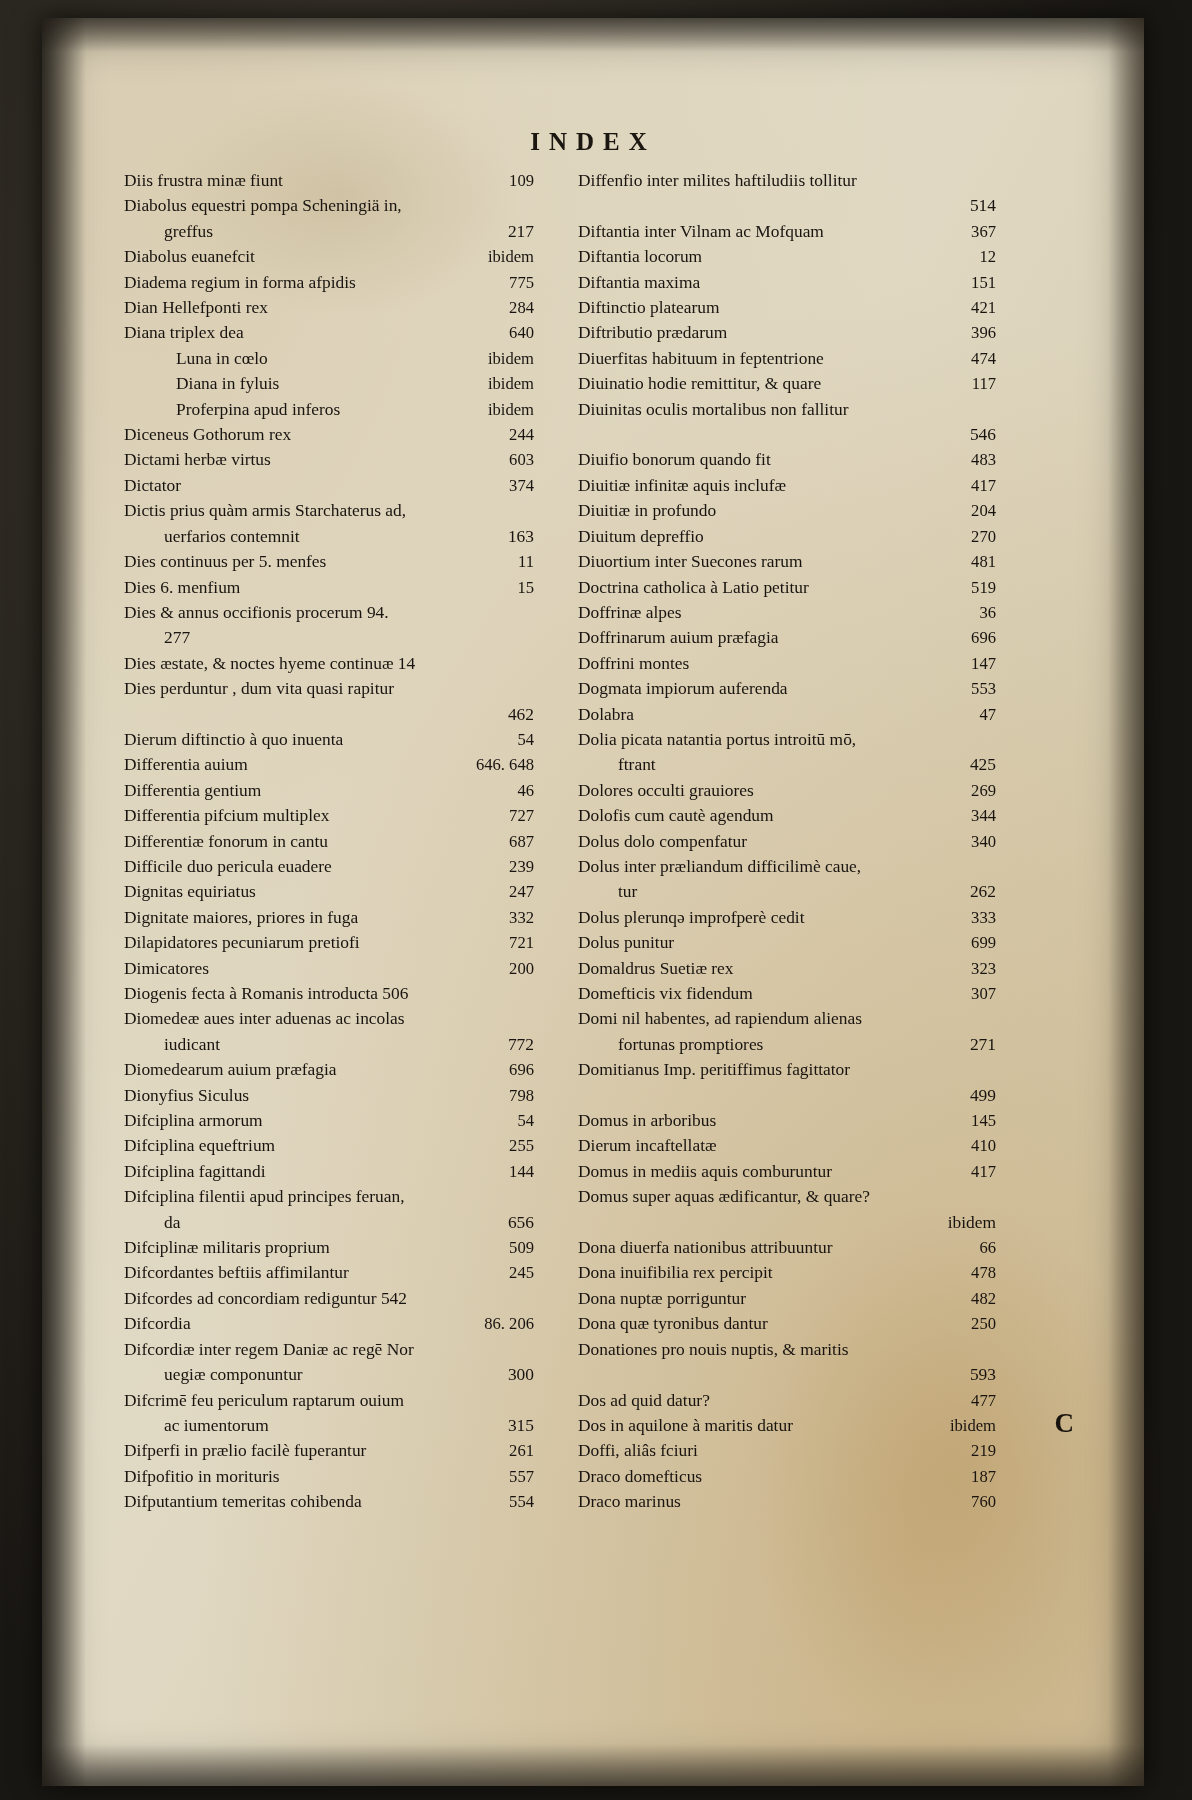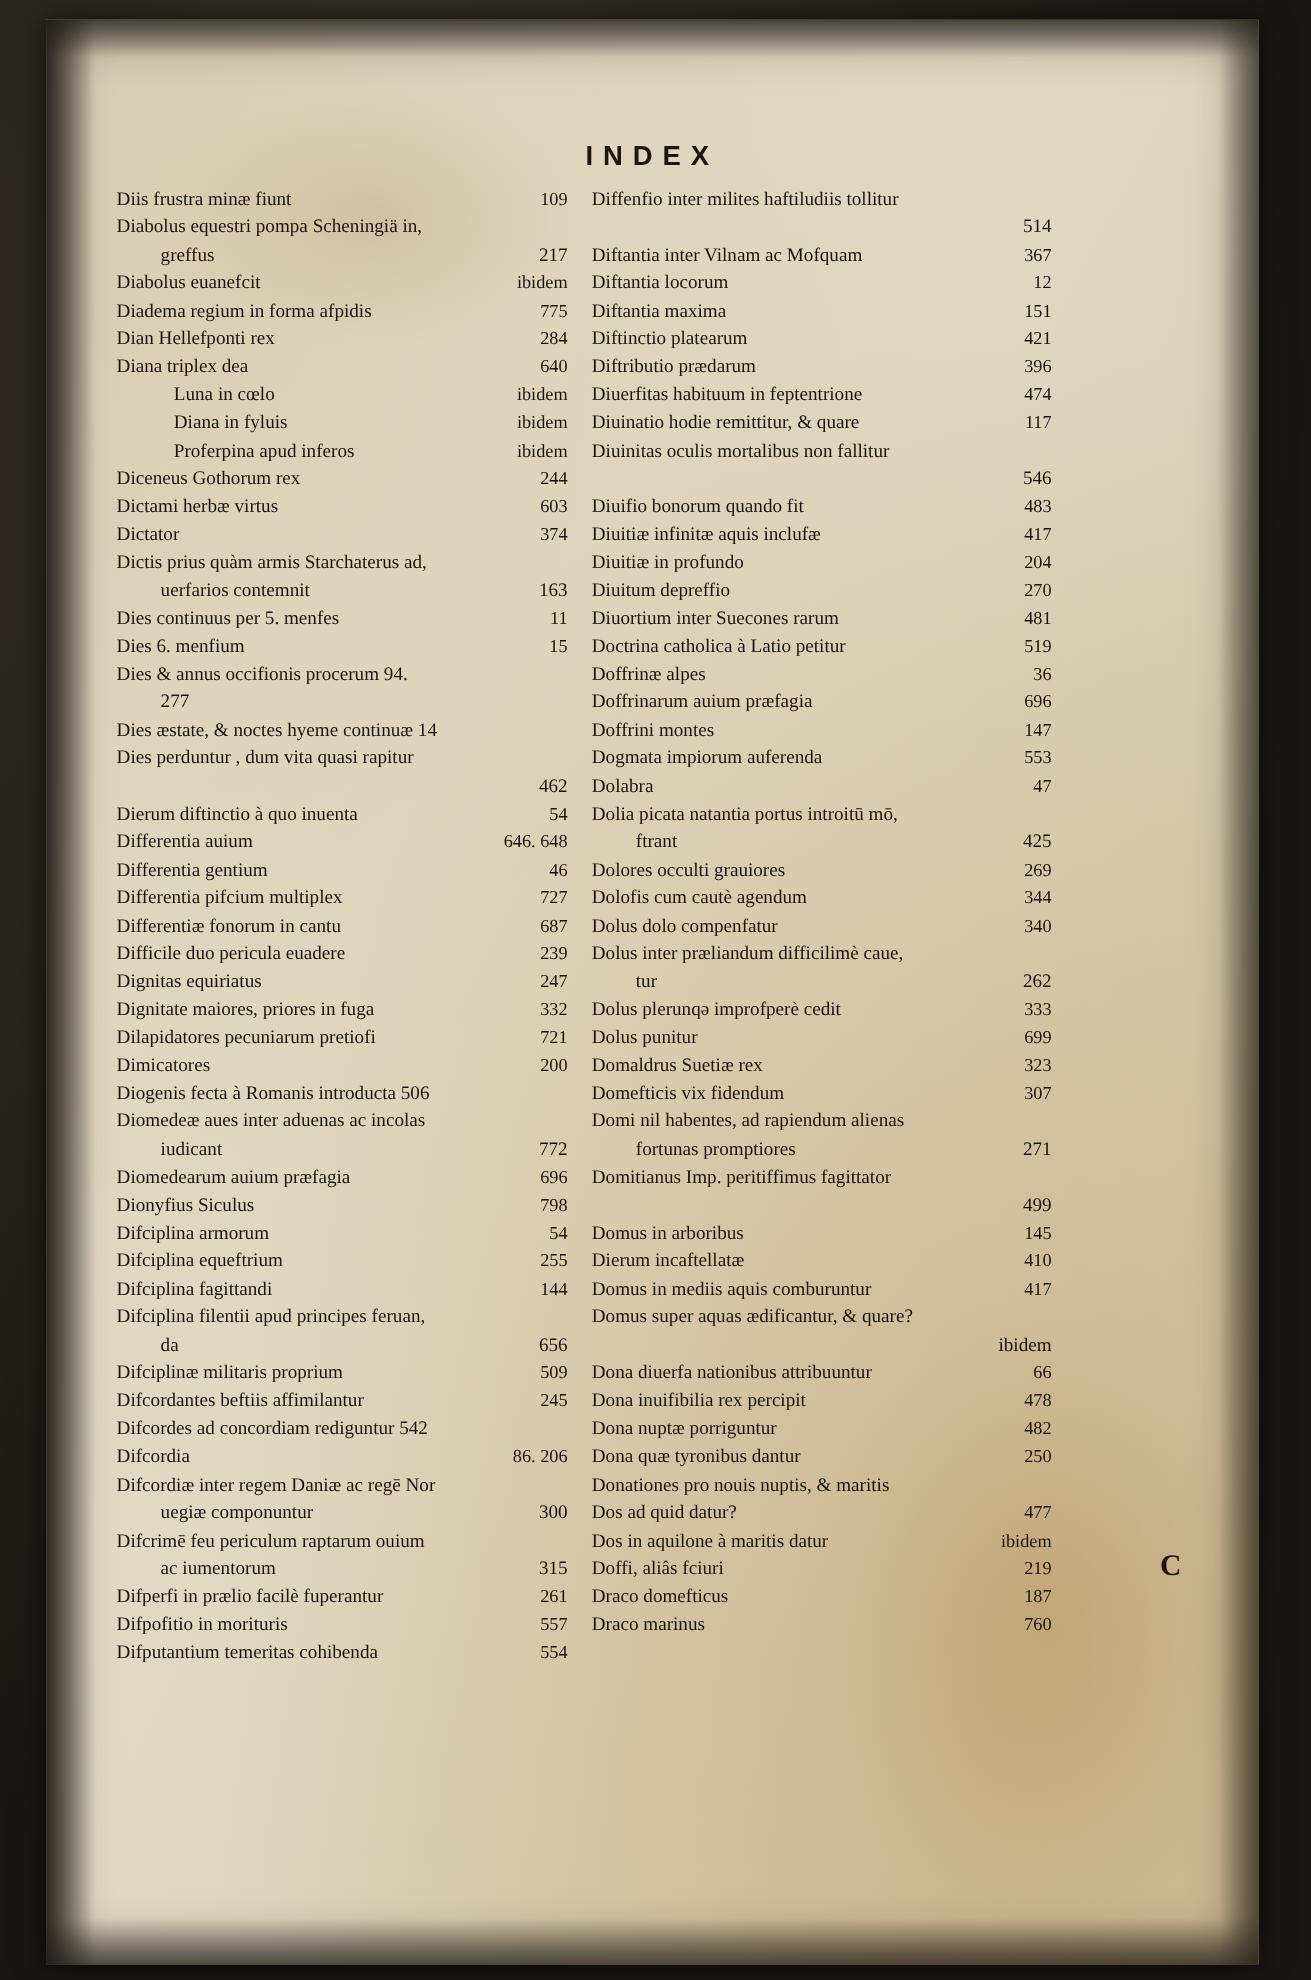--- a/index.html
+++ b/index.html
@@ -61,28 +61,29 @@
   
   .running-head {
     position: absolute;
     left: 0; right: 0;
     top: 110px;
     text-align: center;
     font-size: 25px;
     letter-spacing: 9px;
     font-weight: 700;
     color: #1b1610;
-    font-family: Liberation Sans, sans-serif;
+    font-family: Liberation Serif, serif;
   }
   .columns {
     position: absolute;
-    left: 26px;
+    left: 44px;
     top: 150px;
     width: 1050px;
     display: flex;
+    gap: 22px;
   }
   .col {
     width: 410px;
     font-size: 17.4px;
     line-height: 25.4px;
     color: #191410;
   }
   .col.left { padding-left: 38px; }
   .col.right { padding-left: 22px; width: 418px; }
 
@@ -528,20 +529,24 @@
             <span class="page-no">482</span>
           </div>
           <div class="entry">
             <span class="label">Dona quæ tyronibus dantur</span>
             <span class="page-no">250</span>
           </div>
           <div class="entry">
             <span class="label">Donationes pro nouis nuptis, &amp; maritis</span>
             <span class="page-no"></span>
           </div>
+          <div class="cont">
+            <span></span>
+            <span class="page-no">593</span>
+          </div>
           <div class="entry">
             <span class="label">Dos ad quid datur?</span>
             <span class="page-no">477</span>
           </div>
           <div class="entry">
             <span class="label">Dos in aquilone à maritis datur</span>
             <span class="page-no">ibidem</span>
           </div>
           <div class="entry">
             <span class="label">Doffi, aliâs fciuri</span>

